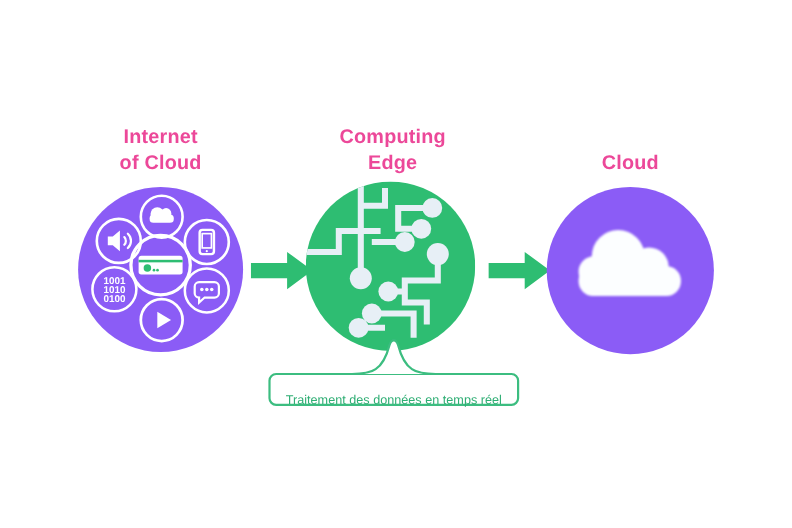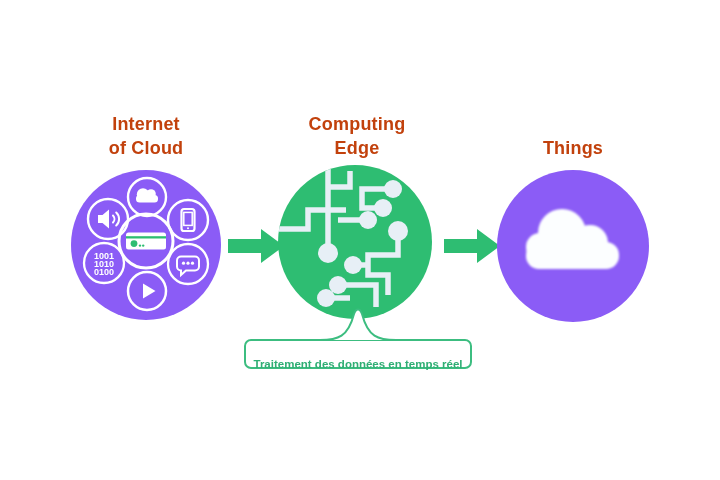--- a/index.html
+++ b/index.html
@@ -2,58 +2,58 @@
 <html><head>
 <meta charset="utf-8">
 <style>
   html,body{margin:0;padding:0;background:#ffffff;}
   .stage-wrap{
     position:relative;width:720px;height:480px;background:#ffffff;overflow:hidden;
     font-family:"Liberation Sans",sans-serif;
   }
   .title{
     position:absolute;width:220px;text-align:center;
-    font-size:18px;font-weight:bold;color:#c2410c;line-height:24px;letter-spacing:.2px;
+    font-size:18px;font-weight:bold;color:#ec4899;line-height:24px;letter-spacing:.2px;
   }
   .title-iot{left:36px;top:112px;}
   .title-edge{left:247px;top:112px;}
   .title-cloud{left:463px;top:136px;}
   .circle{position:absolute;border-radius:50%;background:#8b5cf6;}
   .circle-iot{left:71px;top:170px;width:150px;height:150px;}
   .circle-cloud{left:497px;top:170px;width:152px;height:152px;}
   .svg-abs{position:absolute;display:block;}
   .arrow-1{left:228px;top:226px;}
   .arrow-2{left:444px;top:226px;}
   .edge-svg{left:278px;top:165px;z-index:1;}
   .pointer-svg{left:320px;top:305px;z-index:3;}
   .callout{
     position:absolute;left:244px;top:339px;width:228px;height:30px;z-index:2;
     background:#ffffff;border:2px solid #3cbd80;border-radius:7px;
     display:flex;align-items:center;justify-content:center;box-sizing:border-box;
   }
   .callout span{
-    font-size:11.5px;font-weight:bold;color:#2fae74;white-space:nowrap;margin-top:20px;
+    font-size:11.5px;font-weight:normal;color:#2fae74;white-space:nowrap;margin-top:20px;
   }
   .icons-svg{position:absolute;left:0;top:0;}
 </style>
 </head>
 <body>
 
 <div class="stage-wrap">
 
   <div class="title title-iot">
     <div>Internet</div>
     <div>of Cloud</div>
   </div>
   <div class="title title-edge">
     <div>Computing</div>
     <div>Edge</div>
   </div>
   <div class="title title-cloud">
-    <div>Things</div>
+    <div>Cloud</div>
   </div>
 
   <div class="circle circle-iot">
     <svg class="icons-svg" width="150" height="150" viewBox="-75 -75 150 150">
 
       <g transform="translate(1,-48)">
         <circle r="19" fill="none" stroke="#ffffff" stroke-width="2.4"></circle>
         <g fill="#ffffff">
           <circle cx="-4" cy="-2.5" r="6.2"></circle>
           <circle cx="4" cy="-3" r="4.8"></circle>

